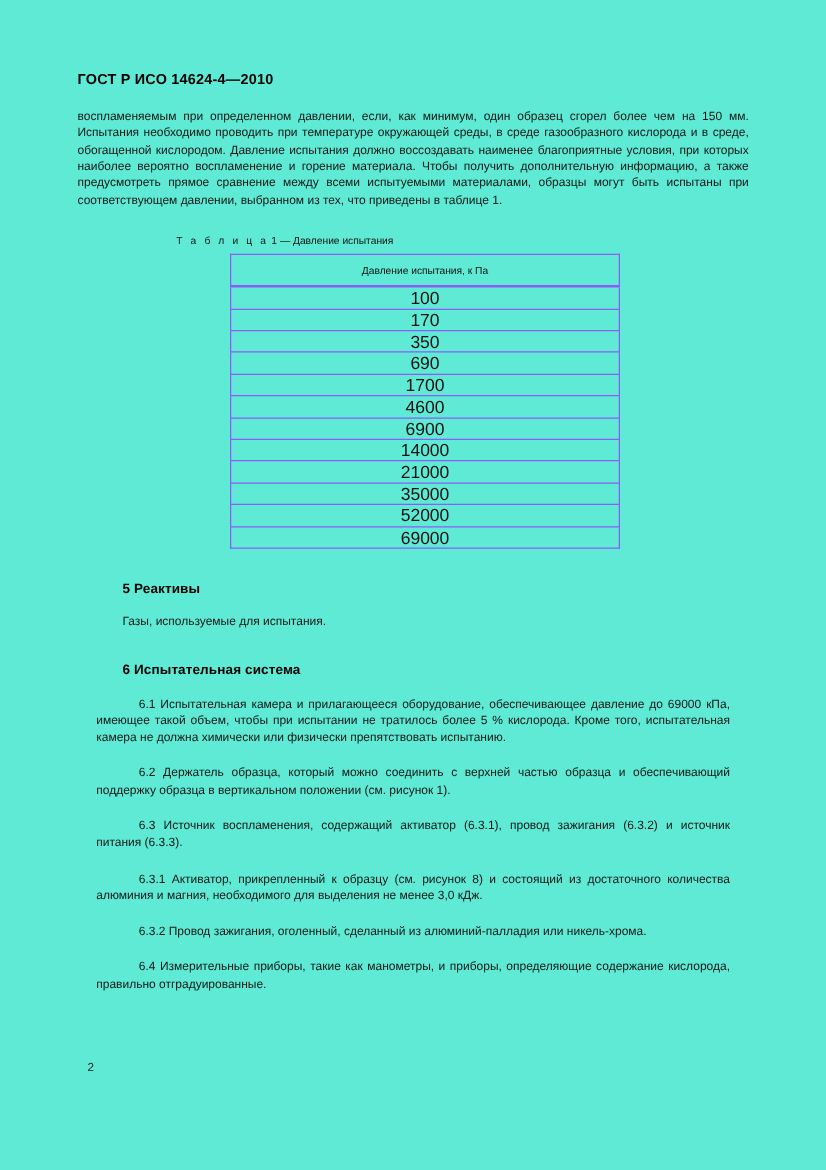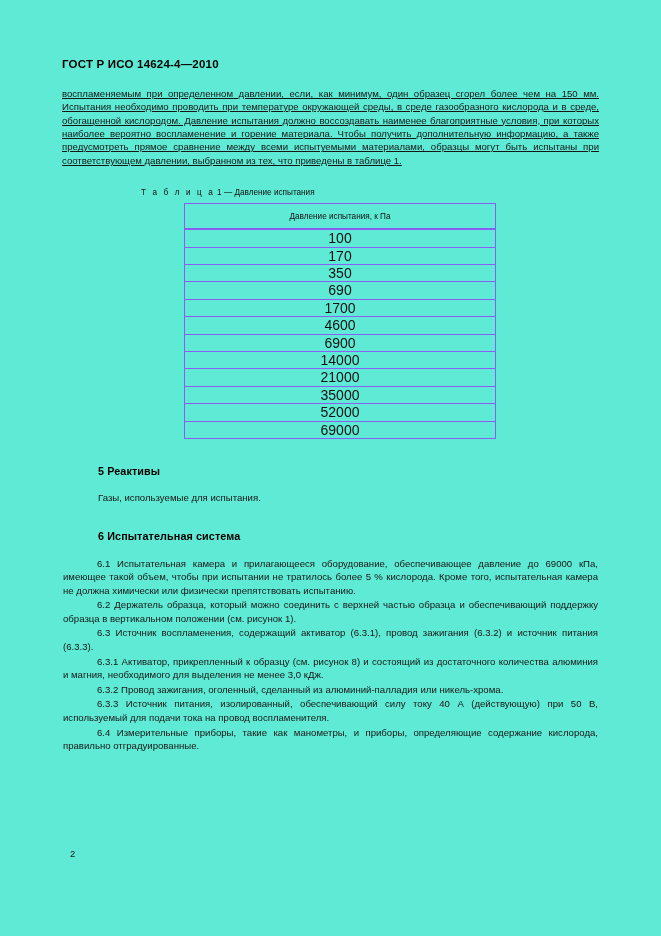--- a/index.html
+++ b/index.html
@@ -40,21 +40,20 @@
   
   .body-text {
     font-size: 9.6px;
     line-height: 13.4px;
     text-align: justify;
     color: #161616;
     margin: 0;
   }
   .para-lead {
     margin-top: 15px;
-    text-decoration: underline;
   }
 
   
   .table-block {
     margin-top: 21px;
   }
   .table-caption {
     font-size: 8.2px;
     color: #111;
     margin-left: 79px;
@@ -111,21 +110,21 @@
 
   .sec-body {
     margin-top: 15px;
   }
   .clause {
     font-size: 9.6px;
     line-height: 13.6px;
     text-align: justify;
     color: #161616;
     text-indent: 34px;
-    margin: 1px;
+    margin: 15px;
   }
 
   
   .page-number {
     position: absolute;
     left: 70px;
     top: 848px;
     font-size: 9.4px;
     color: #1a1a1a;
   }
@@ -200,20 +199,19 @@
     <div class="plain-line">Газы, используемые для испытания.</div>
 
     <div class="section-heading sec6">6  Испытательная система</div>
 
     <div class="sec-body" id="clause-list">
         <p class="clause">6.1  Испытательная камера и прилагающееся оборудование, обеспечивающее давление до 69000 кПа, имеющее такой объем, чтобы при испытании не тратилось более 5 % кислорода. Кроме того, испытательная камера не должна химически или физически препятствовать испытанию.</p>
         <p class="clause">6.2  Держатель образца, который можно соединить с верхней частью образца и обеспечивающий поддержку образца в вертикальном положении (см. рисунок 1).</p>
         <p class="clause">6.3  Источник воспламенения, содержащий активатор (6.3.1), провод зажигания (6.3.2) и источник питания (6.3.3).</p>
         <p class="clause">6.3.1  Активатор, прикрепленный к образцу (см. рисунок 8) и состоящий из достаточного количества алюминия и магния, необходимого для выделения не менее 3,0 кДж.</p>
         <p class="clause">6.3.2  Провод зажигания, оголенный, сделанный из алюминий-палладия или никель-хрома.</p>
-        <p class="clause">6.3.3  Источник питания, изолированный, обеспечивающий силу току 40 А (действующую) при 50 В, используемый для подачи тока на провод воспламенителя.</p>
         <p class="clause">6.4  Измерительные приборы, такие как манометры, и приборы, определяющие содержание кислорода, правильно отградуированные.</p>
       </div>
 
   </div>
 
   <div class="page-number">2</div>
 </div>
 
 </body></html>

